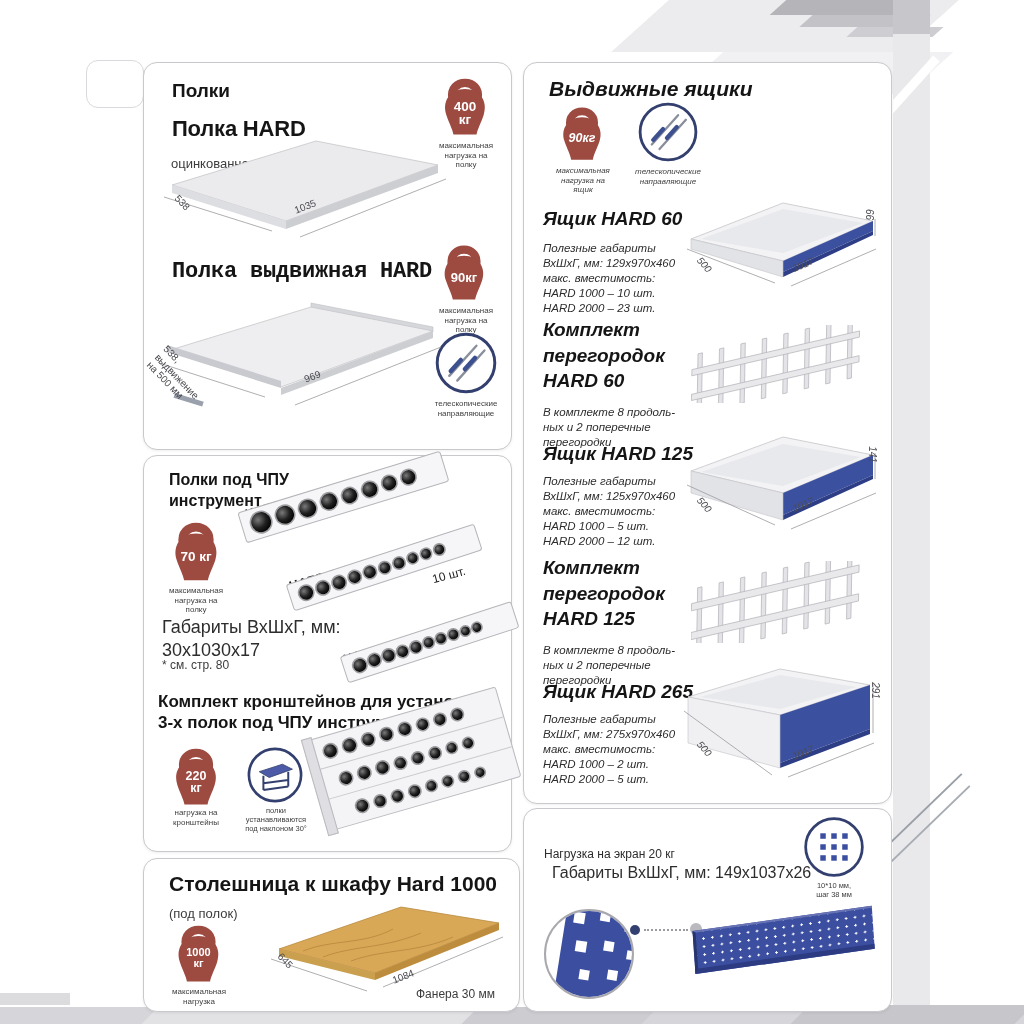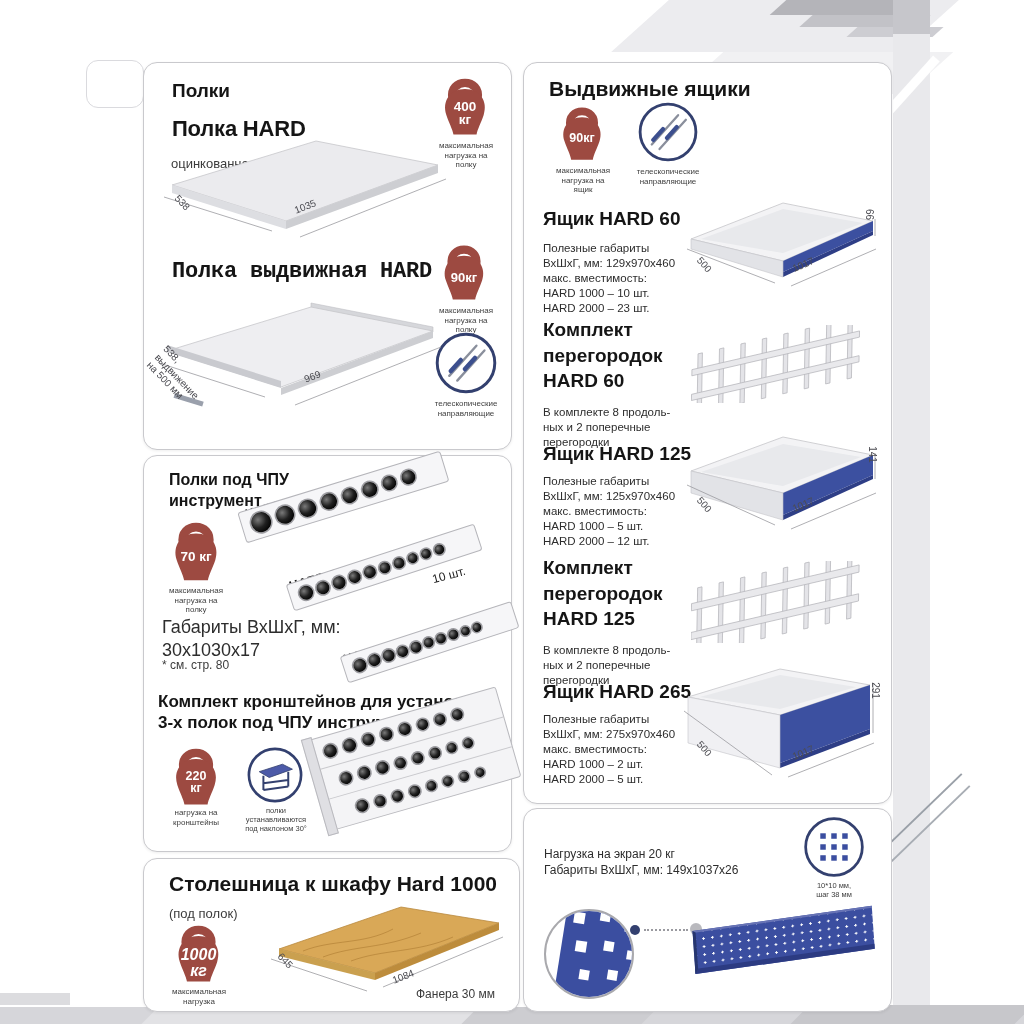--- a/index.html
+++ b/index.html
@@ -251,40 +251,40 @@
 
   <div class="box" style="left:143px;top:858px;width:375px;height:152px;">
     <div class="t" style="left:25px;top:13px;font-size:21px;font-weight:bold;">Столешница к шкафу Hard 1000</div>
     <div class="t sub" style="left:25px;top:47px;">(под полок)</div>
 
     <div class="kb" style="left:27px;top:62px;width:55px;height:64px;">
       <svg viewBox="0 0 60 72">
           <path d="M16 28 C11 4 49 4 44 28" fill="none" stroke="#9d4a41" stroke-width="9.5" stroke-linecap="round"></path>
           <path d="M30 17 C13 17 4 31 9 46 C12 55 16 62 17 68 L43 68 C44 62 48 55 51 46 C56 31 47 17 30 17 Z" fill="#9d4a41"></path>
         </svg>
-      <div class="kb-label" style="top:40%;font-size:16px;font-style:italic;">1000
+      <div class="kb-label" style="top:40%;font-size:11px;">1000
 кг</div>
     </div>
     <div class="t cap" style="left:15px;top:128px;width:80px;">максимальная
 нагрузка</div>
 
     <svg style="position:absolute;left:127px;top:40px;" width="235" height="100" viewBox="0 0 235 100">
       <polygon points="8,50 130,8 228,24 104,74" fill="#d9a857" stroke="#b9893d" stroke-width="0.8"></polygon>
       <path d="M32,52 C62,40 92,46 122,30 M52,58 C84,46 112,50 150,34 M80,62 C112,50 146,54 182,38" stroke="rgba(150,100,30,.4)" stroke-width="1" fill="none"></path>
       <polygon points="104,74 228,24 228,31 104,81" fill="#bd8c3c"></polygon>
       <polygon points="8,50 104,74 104,81 8,57" fill="#caa04f"></polygon>
       <line x1="0" y1="60" x2="96" y2="92" stroke="#9a9aa0" stroke-width="0.8"></line>
       <line x1="112" y1="88" x2="232" y2="38" stroke="#9a9aa0" stroke-width="0.8"></line>
     </svg>
     <div class="t dim" style="left:133px;top:96px;transform:rotate(46deg);">645</div>
     <div class="t dim" style="left:248px;top:112px;transform:rotate(-21deg);">1084</div>
     <div class="t sub" style="left:272px;top:128px;font-size:12px;">Фанера 30 мм</div>
   </div>
 
-  <div class="box" style="left:523px;top:62px;width:367px;height:740px;">
+  <div class="box" style="left:523px;top:62px;width:367px;height:740px;font-style:italic;">
     <div class="t" style="left:25px;top:14px;font-size:21px;font-weight:bold;">Выдвижные ящики</div>
 
     <div class="kb" style="left:33px;top:40px;width:50px;height:60px;">
       <svg viewBox="0 0 60 72">
           <path d="M16 28 C11 4 49 4 44 28" fill="none" stroke="#9d4a41" stroke-width="9.5" stroke-linecap="round"></path>
           <path d="M30 17 C13 17 4 31 9 46 C12 55 16 62 17 68 L43 68 C44 62 48 55 51 46 C56 31 47 17 30 17 Z" fill="#9d4a41"></path>
         </svg>
       <div class="kb-label" style="top:48%;font-size:12.5px;">90кг</div>
     </div>
     <div class="t cap" style="left:20px;top:103px;width:78px;">максимальная
@@ -403,21 +403,21 @@
       <line x1="104" y1="110" x2="190" y2="76" stroke="#9a9aa0" stroke-width="0.8"></line>
       <line x1="189" y1="16" x2="189" y2="66" stroke="#9a9aa0" stroke-width="0.8"></line>
     </svg>
     <div class="t dim" style="left:172px;top:680px;transform:rotate(48deg);">500</div>
     <div class="t dim" style="left:268px;top:684px;transform:rotate(-23deg);">1017</div>
     <div class="t dim" style="left:343px;top:622px;transform:rotate(90deg);">291</div>
   </div>
 
   <div class="box" style="left:523px;top:808px;width:367px;height:202px;">
     <div class="t specs" style="left:20px;top:38px;font-size:12px;">Нагрузка на экран 20 кг</div>
-    <div class="t specs" style="left:20px;top:54px;font-size:12px;">Габариты ВхШхГ, мм: 149х1037х26</div>
+    <div class="t specs" style="left:28px;top:54px;font-size:16px;">Габариты ВхШхГ, мм: 149х1037х26</div>
 
     <div class="circ" style="left:278px;top:6px;width:64px;height:64px;">
       <svg viewBox="0 0 70 70">
         <circle cx="35" cy="35" r="31" fill="#fff" stroke="#33406f" stroke-width="3"></circle>
         <g fill="#3b4ea0">
           <rect x="20" y="20" width="6" height="6"></rect>
             <rect x="32" y="20" width="6" height="6"></rect>
             <rect x="44" y="20" width="6" height="6"></rect>
           <rect x="20" y="32" width="6" height="6"></rect>
             <rect x="32" y="32" width="6" height="6"></rect>

